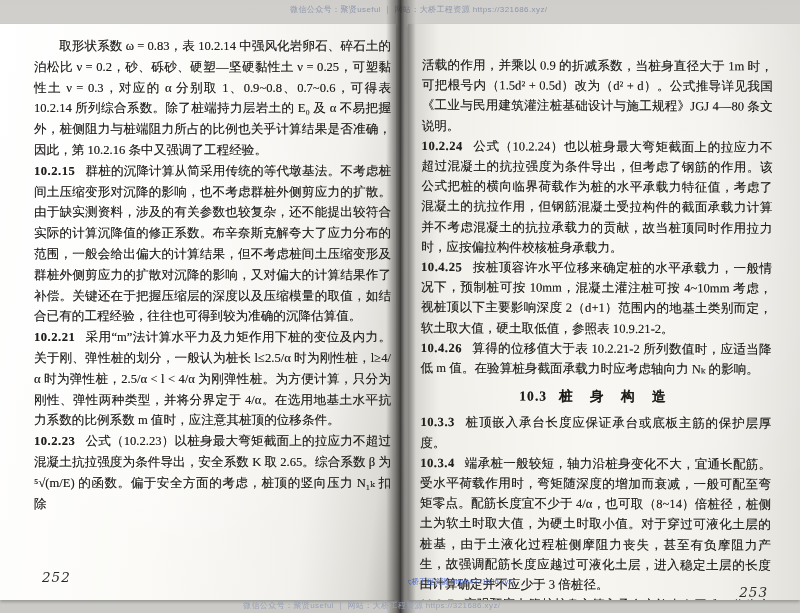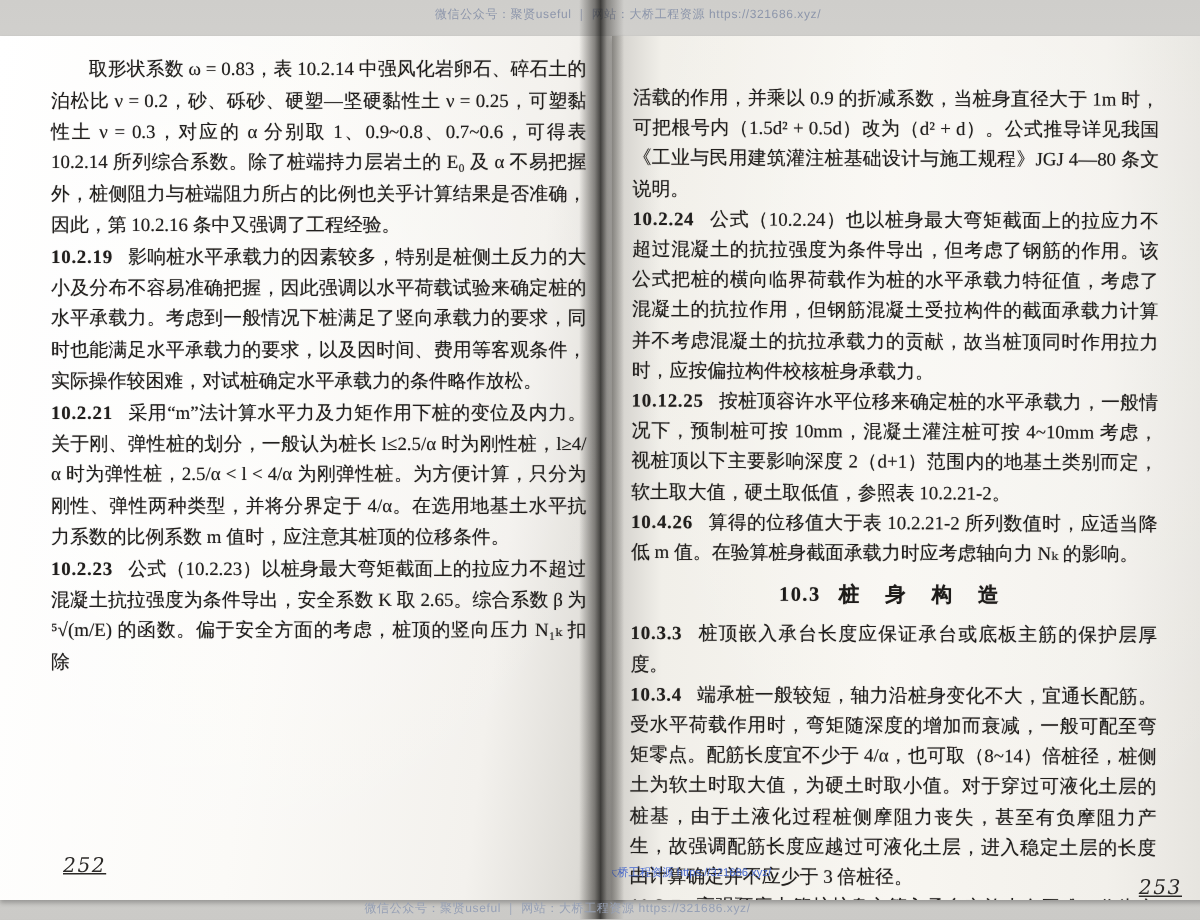--- a/index.html
+++ b/index.html
@@ -8,21 +8,21 @@
     background:linear-gradient(#cfcecb,#d9d8d5 30%,#d6d5d2 70%,#cbcac7);
     font-family:"Liberation Serif","DejaVu Serif",serif;
   }
   .wm{
     position:absolute;font-size:8px;line-height:10px;color:#8d96ab;
     letter-spacing:.4px;white-space:nowrap;
     font-family:"Liberation Sans","DejaVu Sans",sans-serif;
   }
   .wm-top{top:5px;left:290px;}
   .wm-bottom{bottom:2px;left:243px;color:#96a0b5;}
-  .page{position:absolute;top:24px;height:576px;overflow:hidden;padding-left:20px;}
+  .page{position:absolute;top:24px;height:576px;overflow:hidden;}
   .page-left{
     left:0;width:396px;
     background:
       radial-gradient(ellipse at 30% 40%, rgba(255,255,255,.5), rgba(255,255,255,0) 70%),
       linear-gradient(97deg,#ffffff 0%,#fbfaf7 45%,#f3f1ed 78%,#dddbd6 93%,#b9b7b2 100%);
     box-shadow:0 2px 3px rgba(0,0,0,.25);
   }
   .page-right{
     left:408px;width:392px;
     background:
@@ -47,51 +47,51 @@
   .col-left{left:34px;top:12px;width:357px;font-size:12.6px;line-height:20.8px;}
   .col-right{left:14px;top:31px;width:351px;font-size:12.6px;line-height:20.2px;transform:rotate(.25deg);transform-origin:top left;}
   .para{margin:0;}
   .indent{text-indent:2em;}
   .sec{font-weight:bold;margin-right:10px;letter-spacing:.5px;}
   .heading{margin:8px 0 6px;text-align:center;font-weight:bold;font-size:13.6px;color:#1d1b19;}
   .heading .hnum{margin-right:12px;letter-spacing:1px;margin-top:44px;}
   .heading .htitle{letter-spacing:7px;}
   .pagenum{
     position:absolute;font-style:italic;font-size:13.5px;color:#2b2927;
-    font-family:"DejaVu Serif","Liberation Serif",serif;letter-spacing:1px;text-decoration:underline;
+    font-family:"DejaVu Serif","Liberation Serif",serif;letter-spacing:1px;
   }
   .pn-left{left:42px;bottom:15px;}
   .pn-right{right:32px;bottom:0;}
   .blue-wm{
     position:absolute;left:-4px;bottom:13px;font-size:7.5px;color:#4a6bd0;
     white-space:nowrap;font-family:"Liberation Sans","DejaVu Sans",sans-serif;
   }
 </style>
 </head>
 <body>
 
 <div class="scan">
 
   <div class="wm wm-top">微信公众号：聚贤useful ｜ 网站：大桥工程资源 https://321686.xyz/</div>
 
   <div class="page page-left">
     <div class="col col-left">
       <p class="para indent"><span>取形状系数 ω = 0.83，表 10.2.14 中强风化岩卵石、碎石土的泊松比 ν = 0.2，砂、砾砂、硬塑—坚硬黏性土 ν = 0.25，可塑黏性土 ν = 0.3，对应的 α 分别取 1、0.9~0.8、0.7~0.6，可得表 10.2.14 所列综合系数。除了桩端持力层岩土的 E₀ 及 α 不易把握外，桩侧阻力与桩端阻力所占的比例也关乎计算结果是否准确，因此，第 10.2.16 条中又强调了工程经验。</span></p>
-      <p class="para"><b class="sec">10.2.19</b><span>影响桩水平承载力的因素较多，特别是桩侧土反力的大小及分布不容易准确把握，因此强调以水平荷载试验来确定桩的水平承载力。考虑到一般情况下桩满足了竖向承载力的要求，同时也能满足水平承载力的要求，以及因时间、费用等客观条件，实际操作较困难，对试桩确定水平承载力的条件略作放松。</span></p>
+      <p class="para"><b class="sec">10.2.15</b><span>群桩的沉降计算从简采用传统的等代墩基法。不考虑桩间土压缩变形对沉降的影响，也不考虑群桩外侧剪应力的扩散。由于缺实测资料，涉及的有关参数也较复杂，还不能提出较符合实际的计算沉降值的修正系数。布辛奈斯克解夸大了应力分布的范围，一般会给出偏大的计算结果，但不考虑桩间土压缩变形及群桩外侧剪应力的扩散对沉降的影响，又对偏大的计算结果作了补偿。关键还在于把握压缩层的深度以及压缩模量的取值，如结合已有的工程经验，往往也可得到较为准确的沉降估算值。</span></p>
       <p class="para"><b class="sec">10.2.21</b><span>采用“m”法计算水平力及力矩作用下桩的变位及内力。关于刚、弹性桩的划分，一般认为桩长 l≤2.5/α 时为刚性桩，l≥4/α 时为弹性桩，2.5/α &lt; l &lt; 4/α 为刚弹性桩。为方便计算，只分为刚性、弹性两种类型，并将分界定于 4/α。在选用地基土水平抗力系数的比例系数 m 值时，应注意其桩顶的位移条件。</span></p>
       <p class="para"><b class="sec">10.2.23</b><span>公式（10.2.23）以桩身最大弯矩截面上的拉应力不超过混凝土抗拉强度为条件导出，安全系数 K 取 2.65。综合系数 β 为 ⁵√(m/E) 的函数。偏于安全方面的考虑，桩顶的竖向压力 N₁ₖ 扣除</span></p>
     </div>
     <div class="pagenum pn-left">252</div>
   </div>
 
   <div class="page page-right">
     <div class="col col-right">
       <p class="para"><span>活载的作用，并乘以 0.9 的折减系数，当桩身直径大于 1m 时，可把根号内（1.5d² + 0.5d）改为（d² + d）。公式推导详见我国《工业与民用建筑灌注桩基础设计与施工规程》JGJ 4—80 条文说明。</span></p>
       <p class="para"><b class="sec">10.2.24</b><span>公式（10.2.24）也以桩身最大弯矩截面上的拉应力不超过混凝土的抗拉强度为条件导出，但考虑了钢筋的作用。该公式把桩的横向临界荷载作为桩的水平承载力特征值，考虑了混凝土的抗拉作用，但钢筋混凝土受拉构件的截面承载力计算并不考虑混凝土的抗拉承载力的贡献，故当桩顶同时作用拉力时，应按偏拉构件校核桩身承载力。</span></p>
-      <p class="para"><b class="sec">10.12.25</b><span>按桩顶容许水平位移来确定桩的水平承载力，一般情况下，预制桩可按 10mm，混凝土灌注桩可按 4~10mm 考虑，视桩顶以下主要影响深度 2（d+1）范围内的地基土类别而定，软土取大值，硬土取低值，参照表 10.2.21-2。</span></p>
+      <p class="para"><b class="sec">10.4.25</b><span>按桩顶容许水平位移来确定桩的水平承载力，一般情况下，预制桩可按 10mm，混凝土灌注桩可按 4~10mm 考虑，视桩顶以下主要影响深度 2（d+1）范围内的地基土类别而定，软土取大值，硬土取低值，参照表 10.9.21-2。</span></p>
       <p class="para"><b class="sec">10.4.26</b><span>算得的位移值大于表 10.2.21-2 所列数值时，应适当降低 m 值。在验算桩身截面承载力时应考虑轴向力 Nₖ 的影响。</span></p>
       <h2 class="heading"><span class="hnum">10.3</span><span class="htitle">桩 身 构 造</span></h2>
       <p class="para"><b class="sec">10.3.3</b><span>桩顶嵌入承台长度应保证承台或底板主筋的保护层厚度。</span></p>
       <p class="para"><b class="sec">10.3.4</b><span>端承桩一般较短，轴力沿桩身变化不大，宜通长配筋。受水平荷载作用时，弯矩随深度的增加而衰减，一般可配至弯矩零点。配筋长度宜不少于 4/α，也可取（8~14）倍桩径，桩侧土为软土时取大值，为硬土时取小值。对于穿过可液化土层的桩基，由于土液化过程桩侧摩阻力丧失，甚至有负摩阻力产生，故强调配筋长度应越过可液化土层，进入稳定土层的长度由计算确定并不应少于 3 倍桩径。</span></p>
       <p class="para"><b class="sec">10.3.7</b><span>高强预应力管桩桩身主筋入承台实施上有困难，作为变通的办法，常于管桩桩芯处填混凝土加插筋锚入承台。由于插筋位于中和轴附近，已无法提供必要的截面弯曲刚度来满足“桩顶</span></p>
     </div>
     <div class="blue-wm">大桥工程资源 https://321686.xyz/</div>
     <div class="pagenum pn-right">253</div>
   </div>
 

